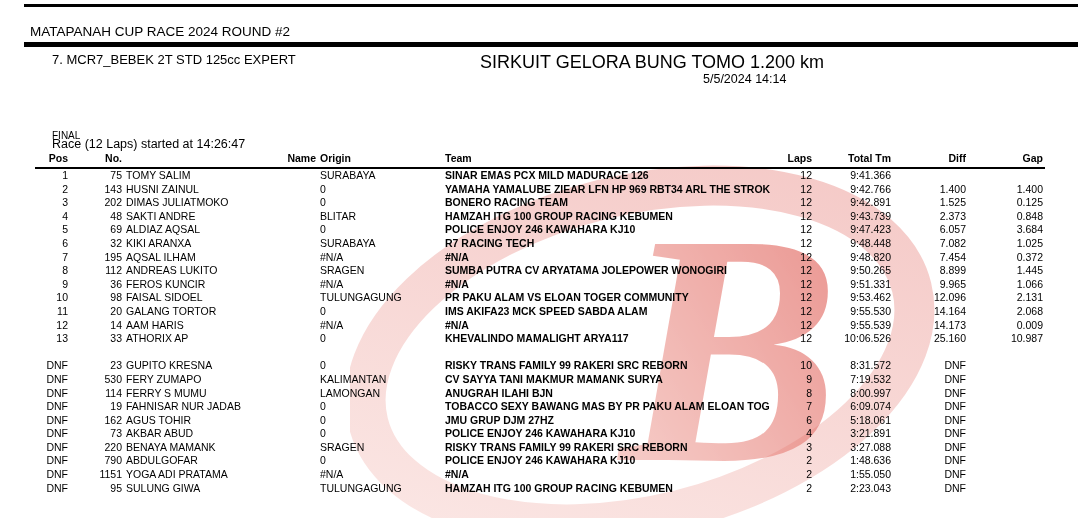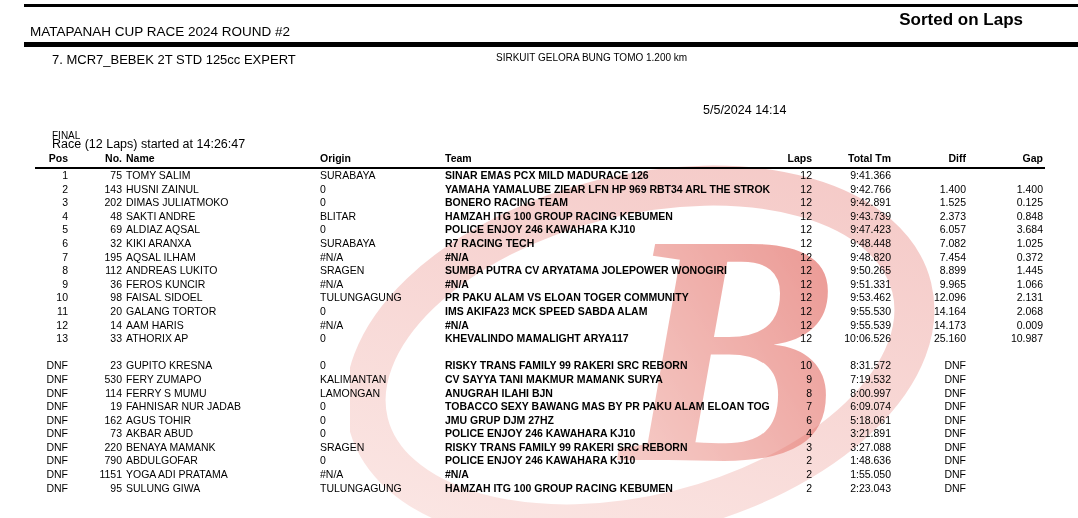--- a/index.html
+++ b/index.html
@@ -4,35 +4,35 @@
 <style>
   html,body{margin:0;padding:0;background:#fff;}
   #page{position:relative;width:1078px;height:518px;background:#ffffff;overflow:hidden;
         font-family:"Liberation Sans",sans-serif;color:#000;}
   .bar{position:absolute;background:#000;}
   #bar-top{left:24px;right:0;top:4px;height:3px;}
   #bar-mid{left:24px;right:0;top:42px;height:5px;}
   #title{position:absolute;left:30px;top:24px;font-size:13.5px;}
   #sorted{position:absolute;right:55px;top:10px;font-size:17px;font-weight:bold;}
   #class-line{position:absolute;left:52px;top:52px;font-size:13px;}
-  #circuit{position:absolute;left:496px;top:52px;font-size:10px;}
+  #circuit{position:absolute;left:480px;top:52px;font-size:18px;}
   #session{position:absolute;left:52px;top:86px;font-size:10px;margin-top:44px;}
-  #datetime{position:absolute;left:703px;top:103px;font-size:12.5px;}
+  #datetime{position:absolute;left:703px;top:72px;font-size:12.5px;}
   #race-info{position:absolute;left:52px;top:137px;font-size:12.5px;}
 
   #watermark{position:absolute;left:350px;top:160px;width:660px;height:358px;z-index:0;pointer-events:none;}
 
   #results{position:absolute;left:35px;top:146px;width:1010px;z-index:1;
            border-collapse:collapse;table-layout:fixed;font-size:10.5px;}
   #results th{font-weight:bold;vertical-align:bottom;height:18px;padding:0 2px 3px 2px;
               border-bottom:2px solid #000;white-space:nowrap;}
   #results td{height:13.6px;line-height:13.6px;padding:0 2px;white-space:nowrap;overflow:hidden;}
   .ar{text-align:right;}
   .al{text-align:left;}
-  td.c2{padding-left:16px;}  th.c2{padding-left:9px;}
+  td.c2{padding-left:16px;}  th.c2{padding-left:9px;text-align:right;}
   td.c3{padding-left:3px;}   th.c3{padding-left:1px;}
   td.c4{padding-left:5px;font-weight:bold;}   th.c4{padding-left:1px;}
   th.c8,td.c8{padding-right:8px;margin-top:16px;}
   tr.spacer td{height:10px;line-height:10px;border:none;}
   tr.nq-label td{font-size:10.5px;padding-left:13px;height:15px;line-height:15px;}
 </style>
 </head>
 <body>
 
 <div id="page">
@@ -45,21 +45,20 @@
           <stop offset="1" stop-color="#d8372e"></stop>
         </linearGradient>
       </defs>
       <ellipse cx="290" cy="195" rx="280" ry="160" fill="none" stroke="url(#wg)" stroke-width="40" opacity="0.28" transform="rotate(-14 290 195)"></ellipse>
       <text x="270" y="300" font-family="Liberation Serif, serif" font-style="italic" font-weight="bold" font-size="330" fill="url(#wg)" opacity="0.55">B</text>
     </svg>
   </div>
 
   <div id="bar-top" class="bar"></div>
   <div id="title">MATAPANAH CUP RACE 2024 ROUND #2</div>
-  <div id="sorted">Sorted on Laps</div>
   <div id="bar-mid" class="bar"></div>
 
   <div id="class-line">7. MCR7_BEBEK 2T STD 125cc EXPERT</div>
   <div id="circuit">SIRKUIT GELORA BUNG TOMO 1.200 km</div>
   <div id="session">FINAL</div>
   <div id="datetime">5/5/2024 14:14</div>
   <div id="race-info">Race (12 Laps) started at 14:26:47</div>
 
   <table id="results">
     <colgroup>

